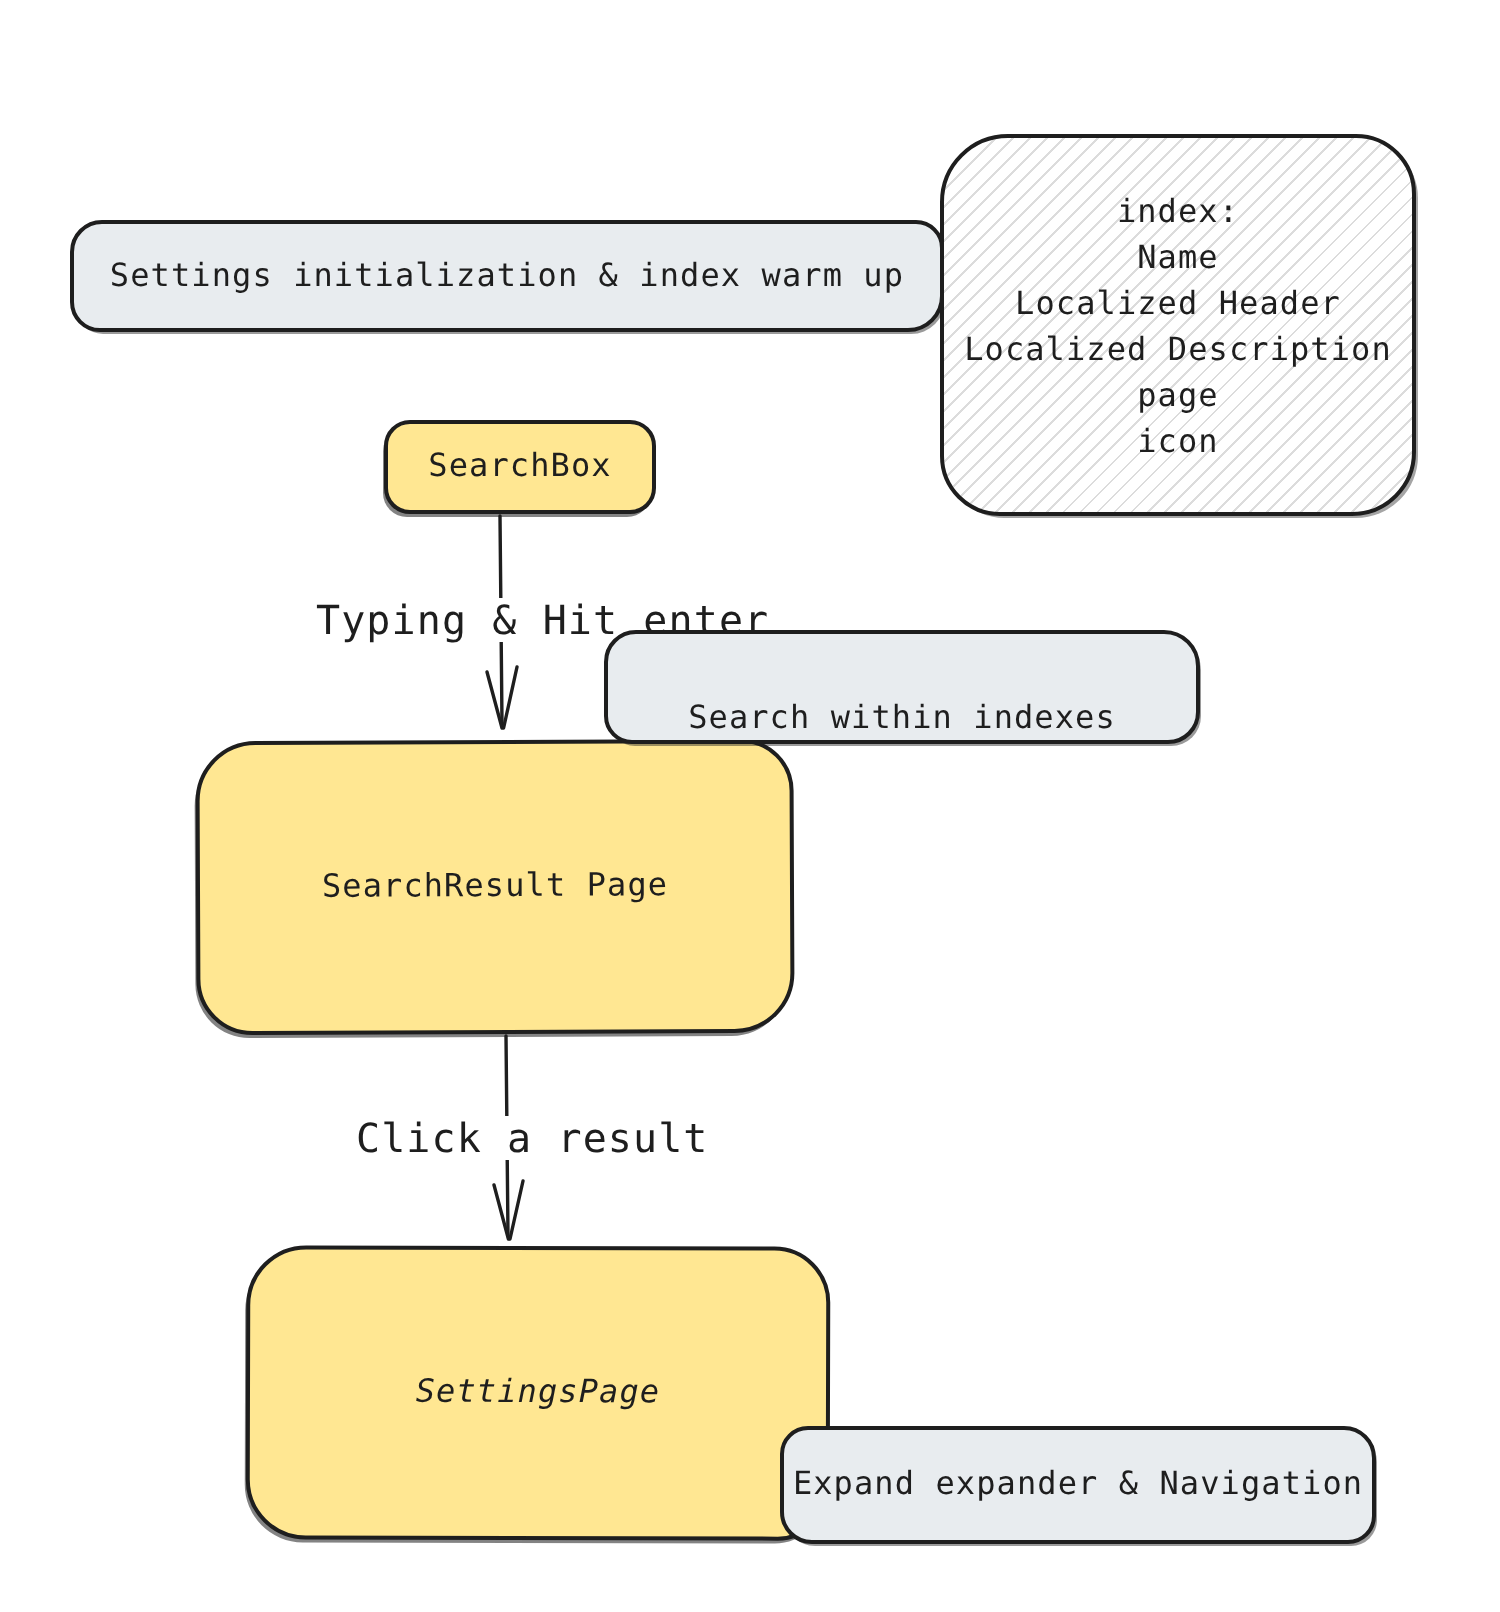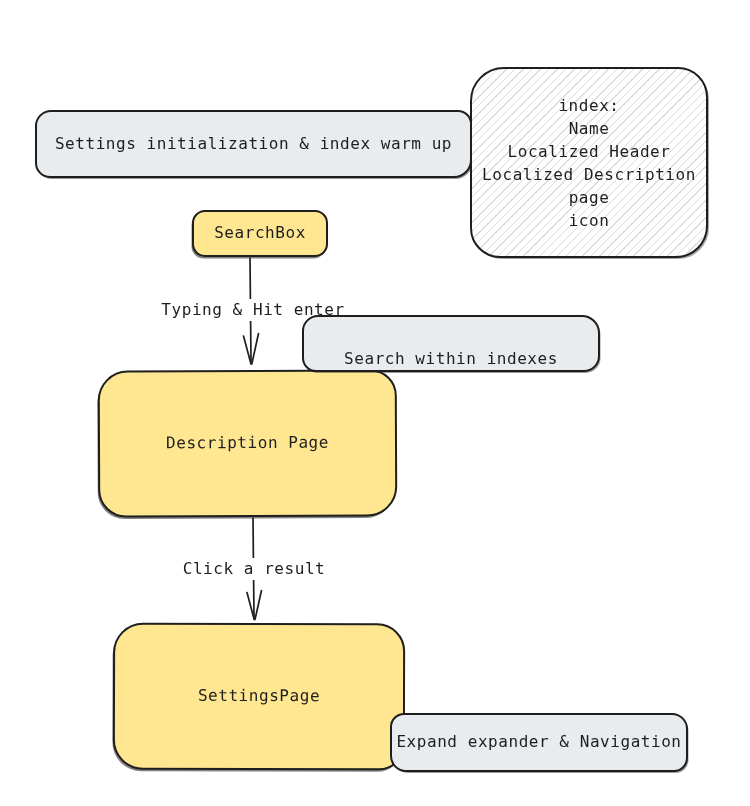--- a/index.html
+++ b/index.html
@@ -38,34 +38,34 @@
     line-height: 1.3;
   }
   .node.yellow { background: var(--node_yellow, #ffe792); box-shadow: -1.5px 2.5px 0 -1px rgba(30,30,30,0.55); }
   .node.gray   { background: var(--node_gray, #e8ecef);  box-shadow: 1.5px 2px 0 -1px rgba(30,30,30,0.45); }
   .node.hatch {
     background-color: #ffffff;
     background-image: repeating-linear-gradient(135deg, var(--hatch_line, #dcdcdc) 0px, var(--hatch_line, #dcdcdc) 1px, transparent 1px, transparent 6px);
     box-shadow: 2px 2px 0 -1px rgba(30,30,30,0.4);
   }
 
-  .settings-init  { left: 35px;  top: 110px; width: 437px; height: 68px;  border-radius: 16px 14px 18px 15px; z-index: 2; }
+  .settings-init  { left: 35px;  top: 110px; width: 437px; height: 56px;  border-radius: 16px 14px 18px 15px; z-index: 2; }
   .index-fields   { left: 470px; top: 67px;  width: 238px; height: 191px; border-radius: 34px 30px 32px 30px; z-index: 3; flex-direction: column; }
   .index-fields .line { line-height: 23px; height: 23px; white-space: nowrap; }
   .search-box     { left: 192px; top: 210px; width: 136px; height: 47px;  border-radius: 13px; z-index: 2; text-align: right; }
   .search-within  { left: 302px; top: 315px; width: 298px; height: 57px;  border-radius: 16px 18px 16px 14px; z-index: 4; align-items: flex-end; }
   .search-result  { left: 98px;  top: 370px; width: 299px; height: 147px; border-radius: 30px 26px 30px 28px; z-index: 2; transform: rotate(-0.25deg); }
-  .settings-page  { left: 113px; top: 623px; width: 292px; height: 147px; border-radius: 30px 28px 26px 30px; z-index: 2; transform: rotate(0.15deg); }
+  .settings-page  { left: 123px; top: 623px; width: 292px; height: 147px; border-radius: 30px 28px 26px 30px; z-index: 2; transform: rotate(0.15deg); font-style: italic; }
   .expand-nav     { left: 390px; top: 713px; width: 298px; height: 59px;  border-radius: 14px 16px 14px 16px; z-index: 4; }
 
   .edge-label {
     position: absolute;
     z-index: 3;
     background: #ffffff;
-    font-size: 16px;
+    font-size: 20px;
     letter-spacing: 0.55px;
     text-align: center;
     white-space: nowrap;
   }
   .label-typing { left: 158px; top: 299px; width: 190px; height: 22px; line-height: 22px; }
   .label-click  { left: 178px; top: 558px; width: 152px; height: 22px; line-height: 22px; }
 </style>
 </head>
 <body>
 
@@ -101,21 +101,21 @@
     <span>SearchBox</span>
   </div>
 
   <div class="edge-label label-typing">Typing &amp; Hit enter</div>
 
   <div class="node gray search-within">
     <span>Search within indexes</span>
   </div>
 
   <div class="node yellow search-result">
-    <span>Description Page</span>
+    <span>SearchResult Page</span>
   </div>
 
   <div class="edge-label label-click">Click a result</div>
 
   <div class="node yellow settings-page">
     <span>SettingsPage</span>
   </div>
 
   <div class="node gray expand-nav">
     <span>Expand expander &amp; Navigation</span>

